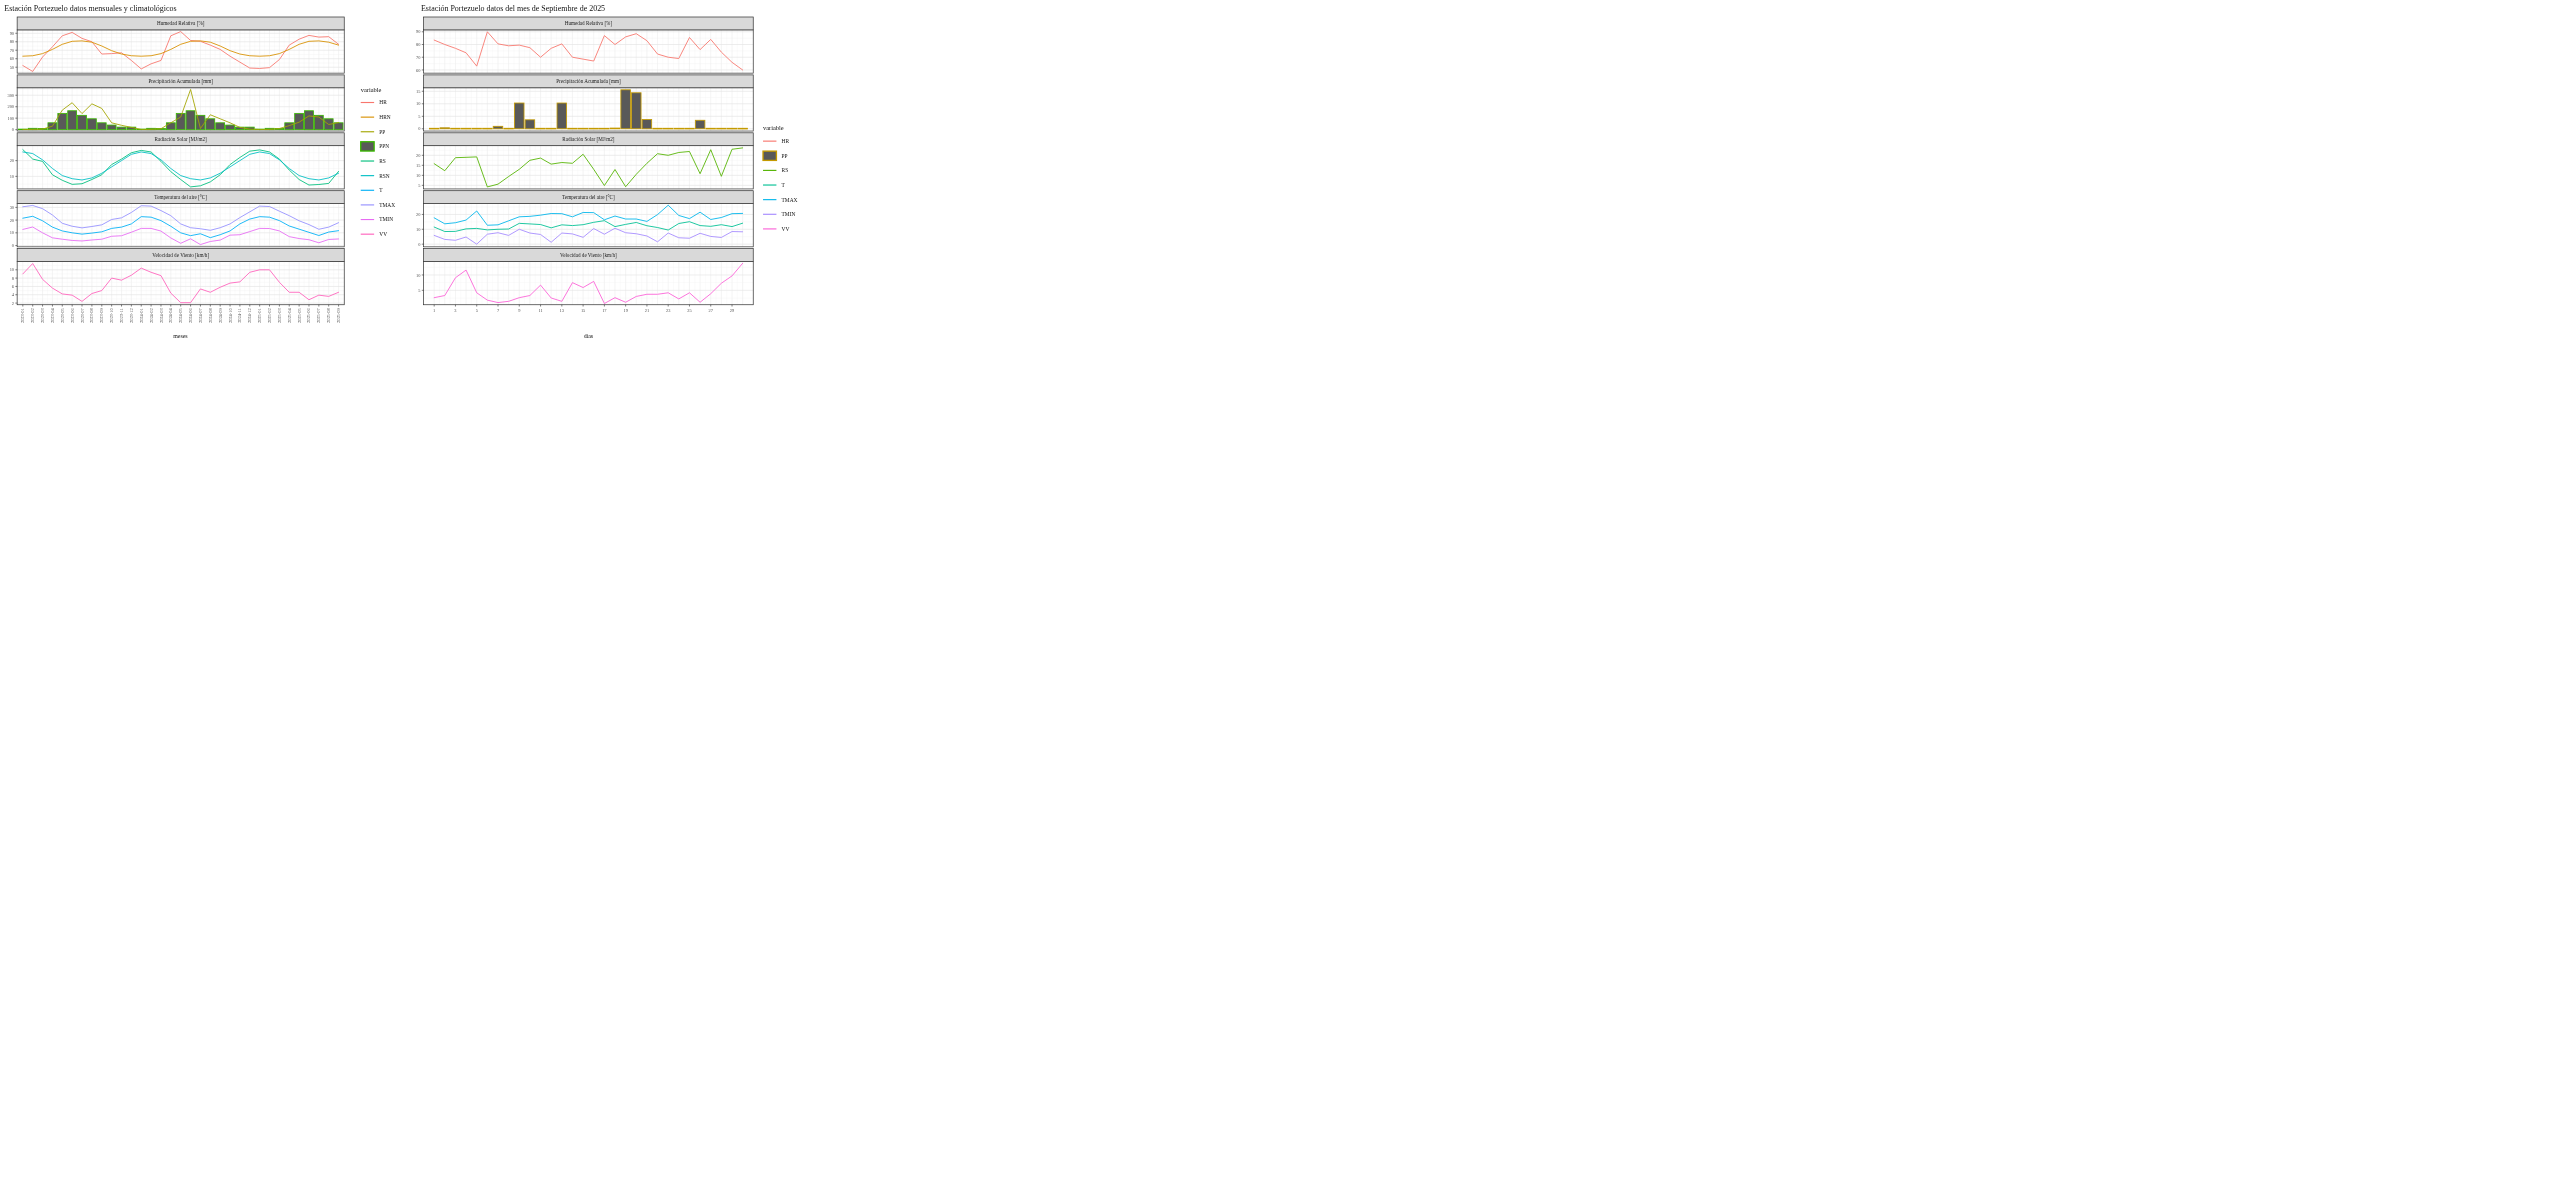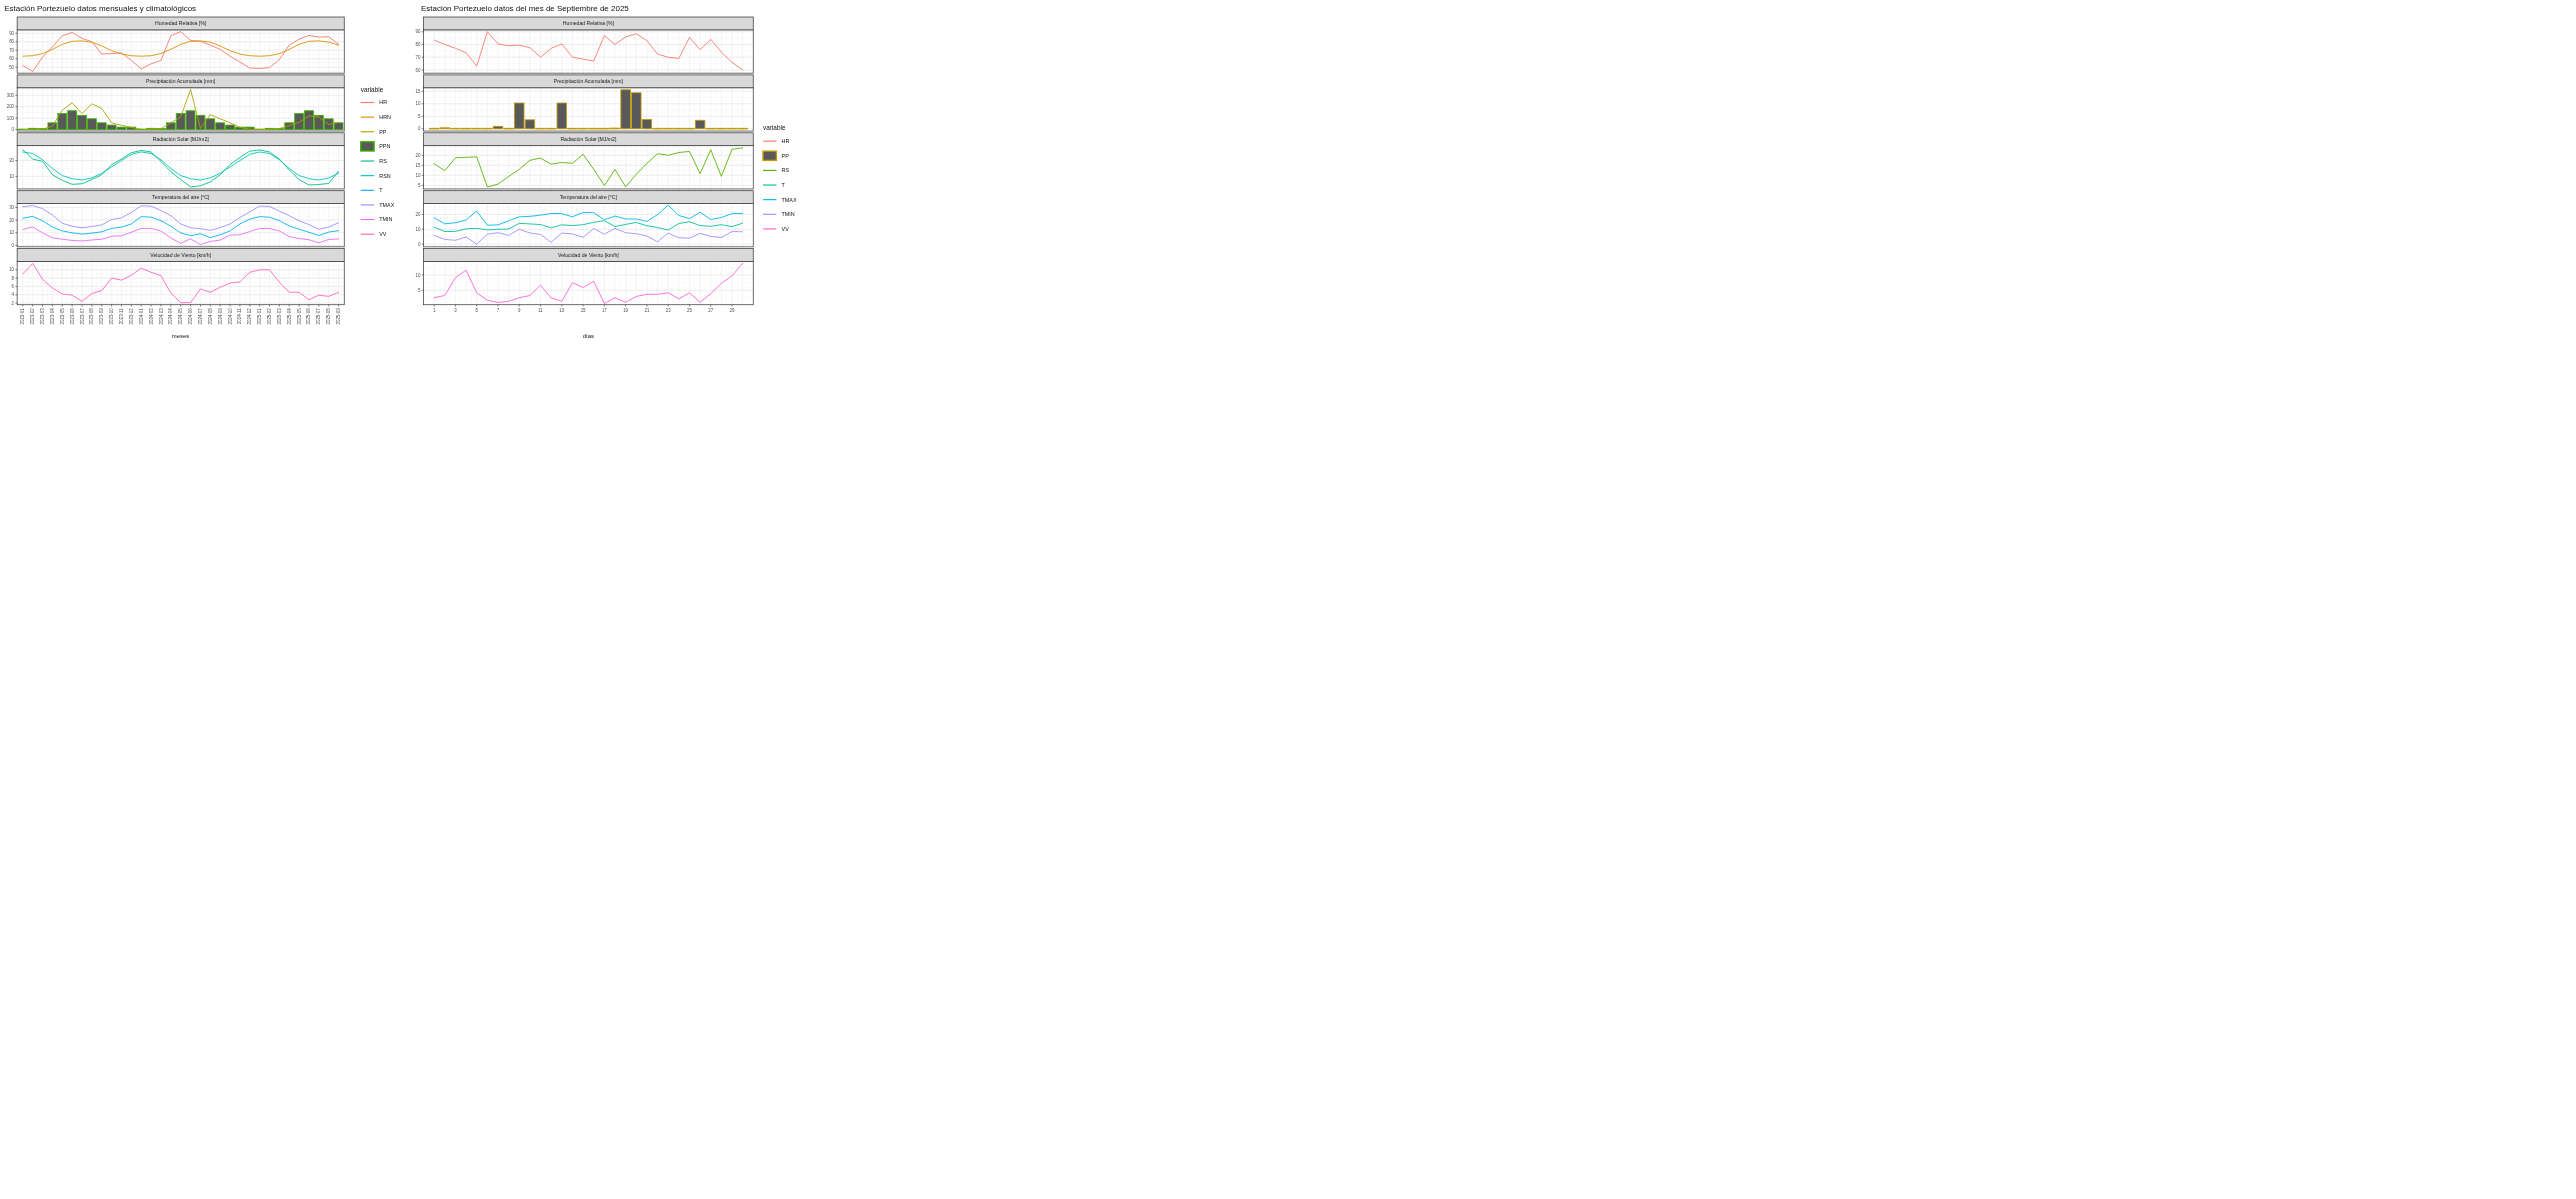--- a/index.html
+++ b/index.html
@@ -1,17 +1,17 @@
 <!DOCTYPE html>
 <html style="font-size:8.2px"><head>
 <meta charset="utf-8">
 <style>
   html,body{margin:0;padding:0;background:#ffffff;}
   body{font-family:"Liberation Sans","DejaVu Sans",sans-serif;}
-  #canvas-wrap{width:808px;max-width:100%;}
+  #canvas-wrap{width:808px;max-width:100%;font-family:Liberation Serif, serif;}
   svg{display:block;}
   .chart-title{font-size:15.5px;fill:#111111;}
   .axis-title{font-size:11.5px;fill:#111111;}
   .legend-title{font-size:12.5px;fill:#111111;}
   .strip-text{font-size:10px;fill:#1a1a1a;}
   .tick-label{font-size:8.6px;fill:#4d4d4d;}
   .legend-label{font-size:10.5px;fill:#111111;}
 </style>
 </head>
 <body>

